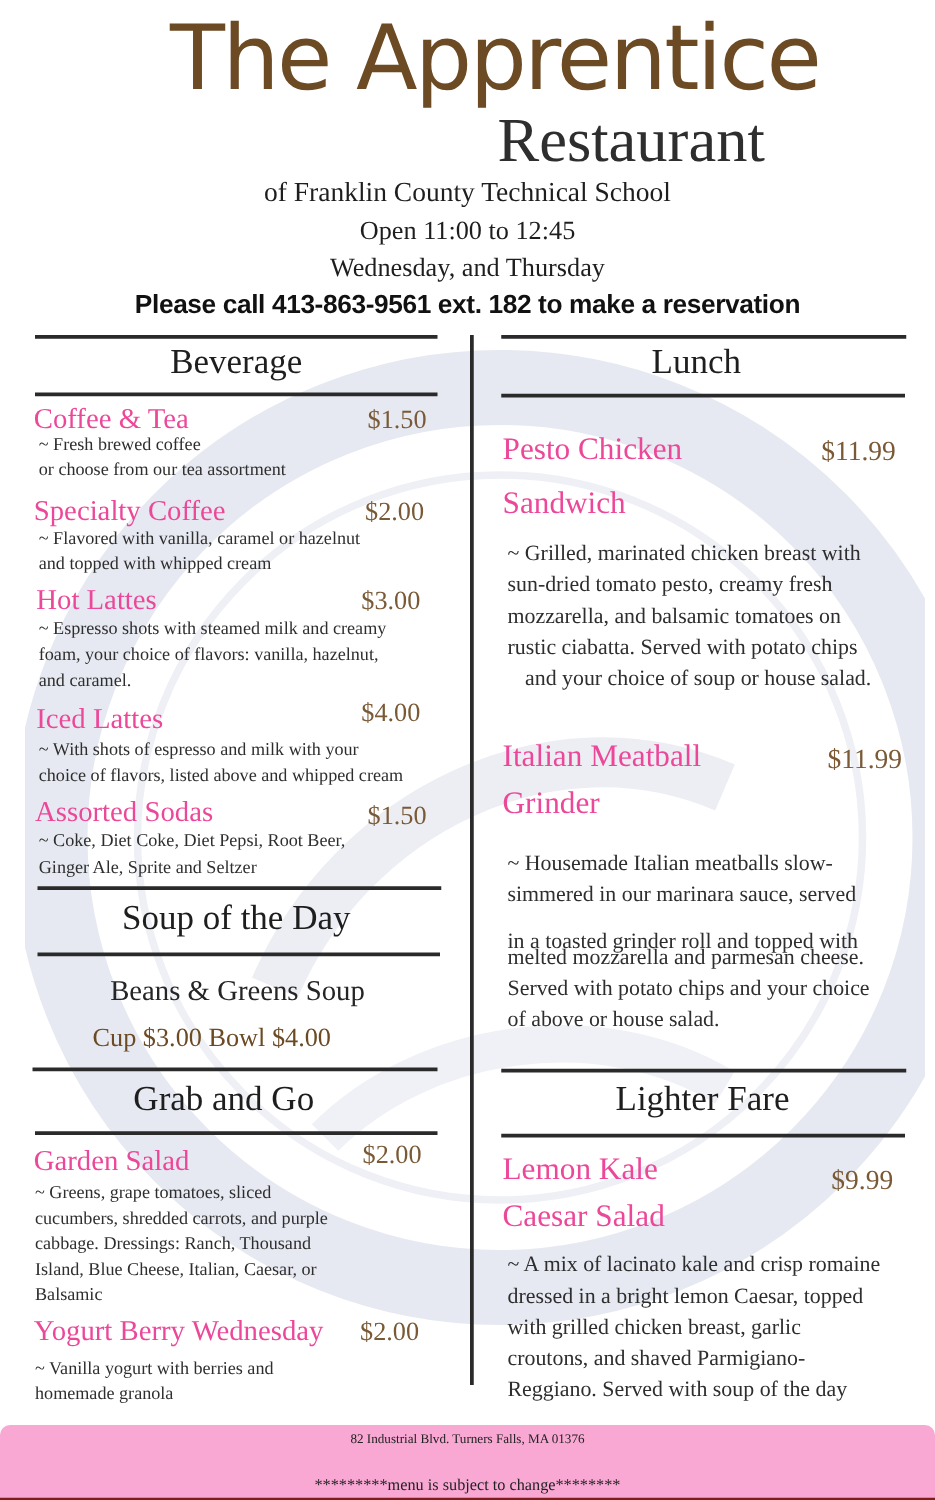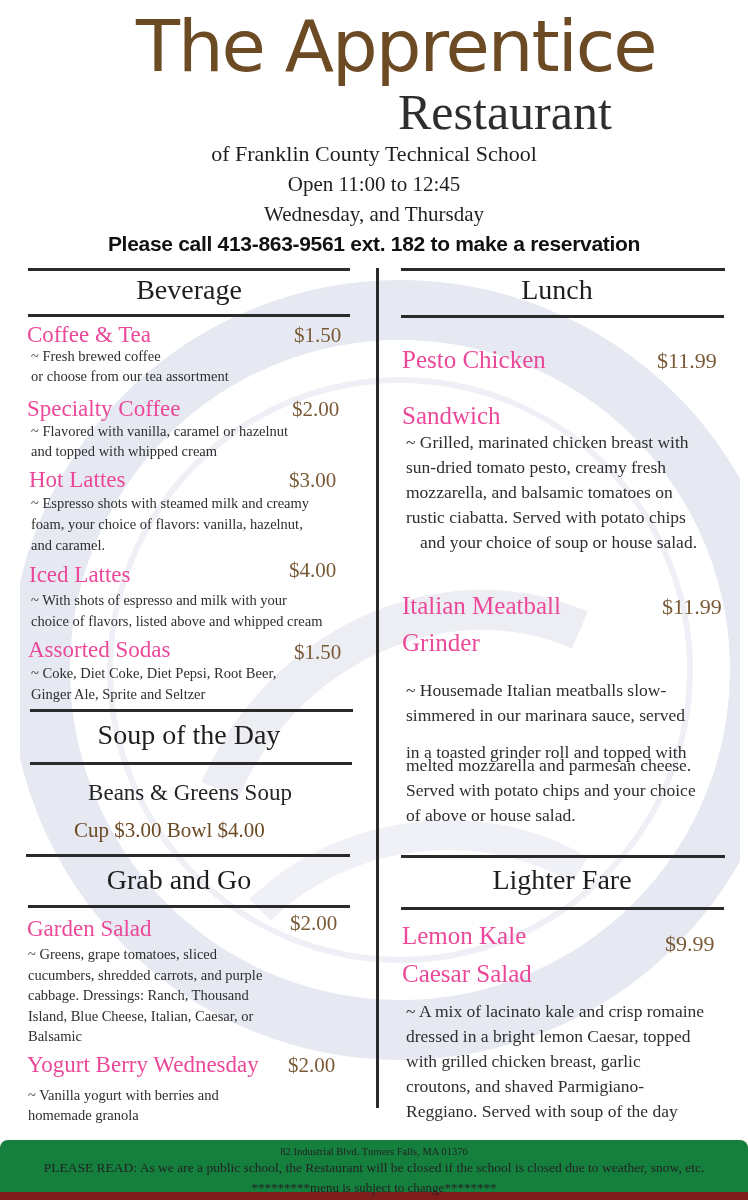--- a/index.html
+++ b/index.html
@@ -25,21 +25,21 @@
   .item-name { position: absolute; font-size: 23px; color: #ec4899; line-height: 1.1; }
   .item-name.lg { font-size: 25px; line-height: 37px; }
   .price { position: absolute; font-size: 21px; color: #7a5a36; line-height: 1; }
   .price.lg { font-size: 22px; }
   .desc { position: absolute; font-size: 14.5px; color: #2e2e2e; line-height: 20px; }
   .desc.lg { font-size: 17.5px; line-height: 25px; }
 
   .soup-name { position: absolute; left: 28px; width: 324px; top: 780px; text-align: center; font-size: 23px; color: #252525; }
   .soup-price { position: absolute; left: 74px; top: 818px; font-size: 21px; color: #6b4a24; }
 
-  .footer { position: absolute; left: 0; top: 1140px; width: 748px; height: 60px; background: #15803d; border-radius: 8px 8px 0 0; border-bottom: 8px solid #7f1d1d; text-align: center; font-family: "Liberation Serif", serif; color: #222; }
+  .footer { position: absolute; left: 0; top: 1140px; width: 748px; height: 60px; background: #f9a8d4; border-radius: 8px 8px 0 0; border-bottom: 2px solid #7f1d1d; text-align: center; font-family: "Liberation Serif", serif; color: #222; }
   .f-address { position: absolute; top: 6px; width: 100%; font-size: 10.5px; }
   .f-notice { position: absolute; top: 20px; width: 100%; font-size: 13.5px; }
   .f-change { position: absolute; top: 40px; width: 100%; font-size: 13px; }
 </style>
 </head>
 <body>
 
 <svg class="watermark" viewBox="0 0 720 860">
   <circle cx="380" cy="400" r="360" fill="none" stroke="#e6e9f1" stroke-width="60"></circle>
   <circle cx="380" cy="400" r="290" fill="none" stroke="#eef0f5" stroke-width="6"></circle>
@@ -124,21 +124,21 @@
   <div class="desc" style="left:28px; top:1085px;">~ Vanilla yogurt with berries and</div>
   <div class="desc" style="left:28px; top:1105px;">homemade granola</div>
 </div>
 
 <div class="rule" style="left:401px; top:268px; width:324px;"></div>
 <div class="sec-title" style="left:401px; top:276px; width:312px;">Lunch</div>
 <div class="rule" style="left:401px; top:315px; width:323px;"></div>
 
 <div>
   <div class="item-name lg" style="left:402px; top:341px;">Pesto Chicken</div>
-  <div class="item-name lg" style="left:402px; top:397px;text-align:center;">Sandwich</div>
+  <div class="item-name lg" style="left:402px; top:384px;text-align:center;">Sandwich</div>
   <div class="price lg" style="left:657px; top:350px;">$11.99</div>
   <div class="desc lg" style="left:406px; top:430px;">~ Grilled, marinated chicken breast with</div>
   <div class="desc lg" style="left:406px; top:455px;">sun-dried tomato pesto, creamy fresh</div>
   <div class="desc lg" style="left:406px; top:480px;">mozzarella, and balsamic tomatoes on</div>
   <div class="desc lg" style="left:406px; top:505px;">rustic ciabatta. Served with potato chips</div>
   <div class="desc lg" style="left:420px; top:530px;">and your choice of soup or house salad.</div>
 </div>
 
 <div>
   <div class="item-name lg" style="left:402px; top:587px;">Italian Meatball</div>
@@ -162,15 +162,14 @@
   <div class="price lg" style="left:665px; top:933px;">$9.99</div>
   <div class="desc lg" style="left:406px; top:999px;">~ A mix of lacinato kale and crisp romaine</div>
   <div class="desc lg" style="left:406px; top:1024px;">dressed in a bright lemon Caesar, topped</div>
   <div class="desc lg" style="left:406px; top:1049px;">with grilled chicken breast, garlic</div>
   <div class="desc lg" style="left:406px; top:1074px;">croutons, and shaved Parmigiano-</div>
   <div class="desc lg" style="left:406px; top:1099px;">Reggiano. Served with soup of the day</div>
 </div>
 
 <div class="footer">
   <div class="f-address">82 Industrial Blvd. Turners Falls, MA 01376</div>
-  <div class="f-notice">PLEASE READ: As we are a public school, the Restaurant will be closed if the school is closed due to weather, snow, etc.</div>
   <div class="f-change">*********menu is subject to change********</div>
 </div>
 
 </body></html>

